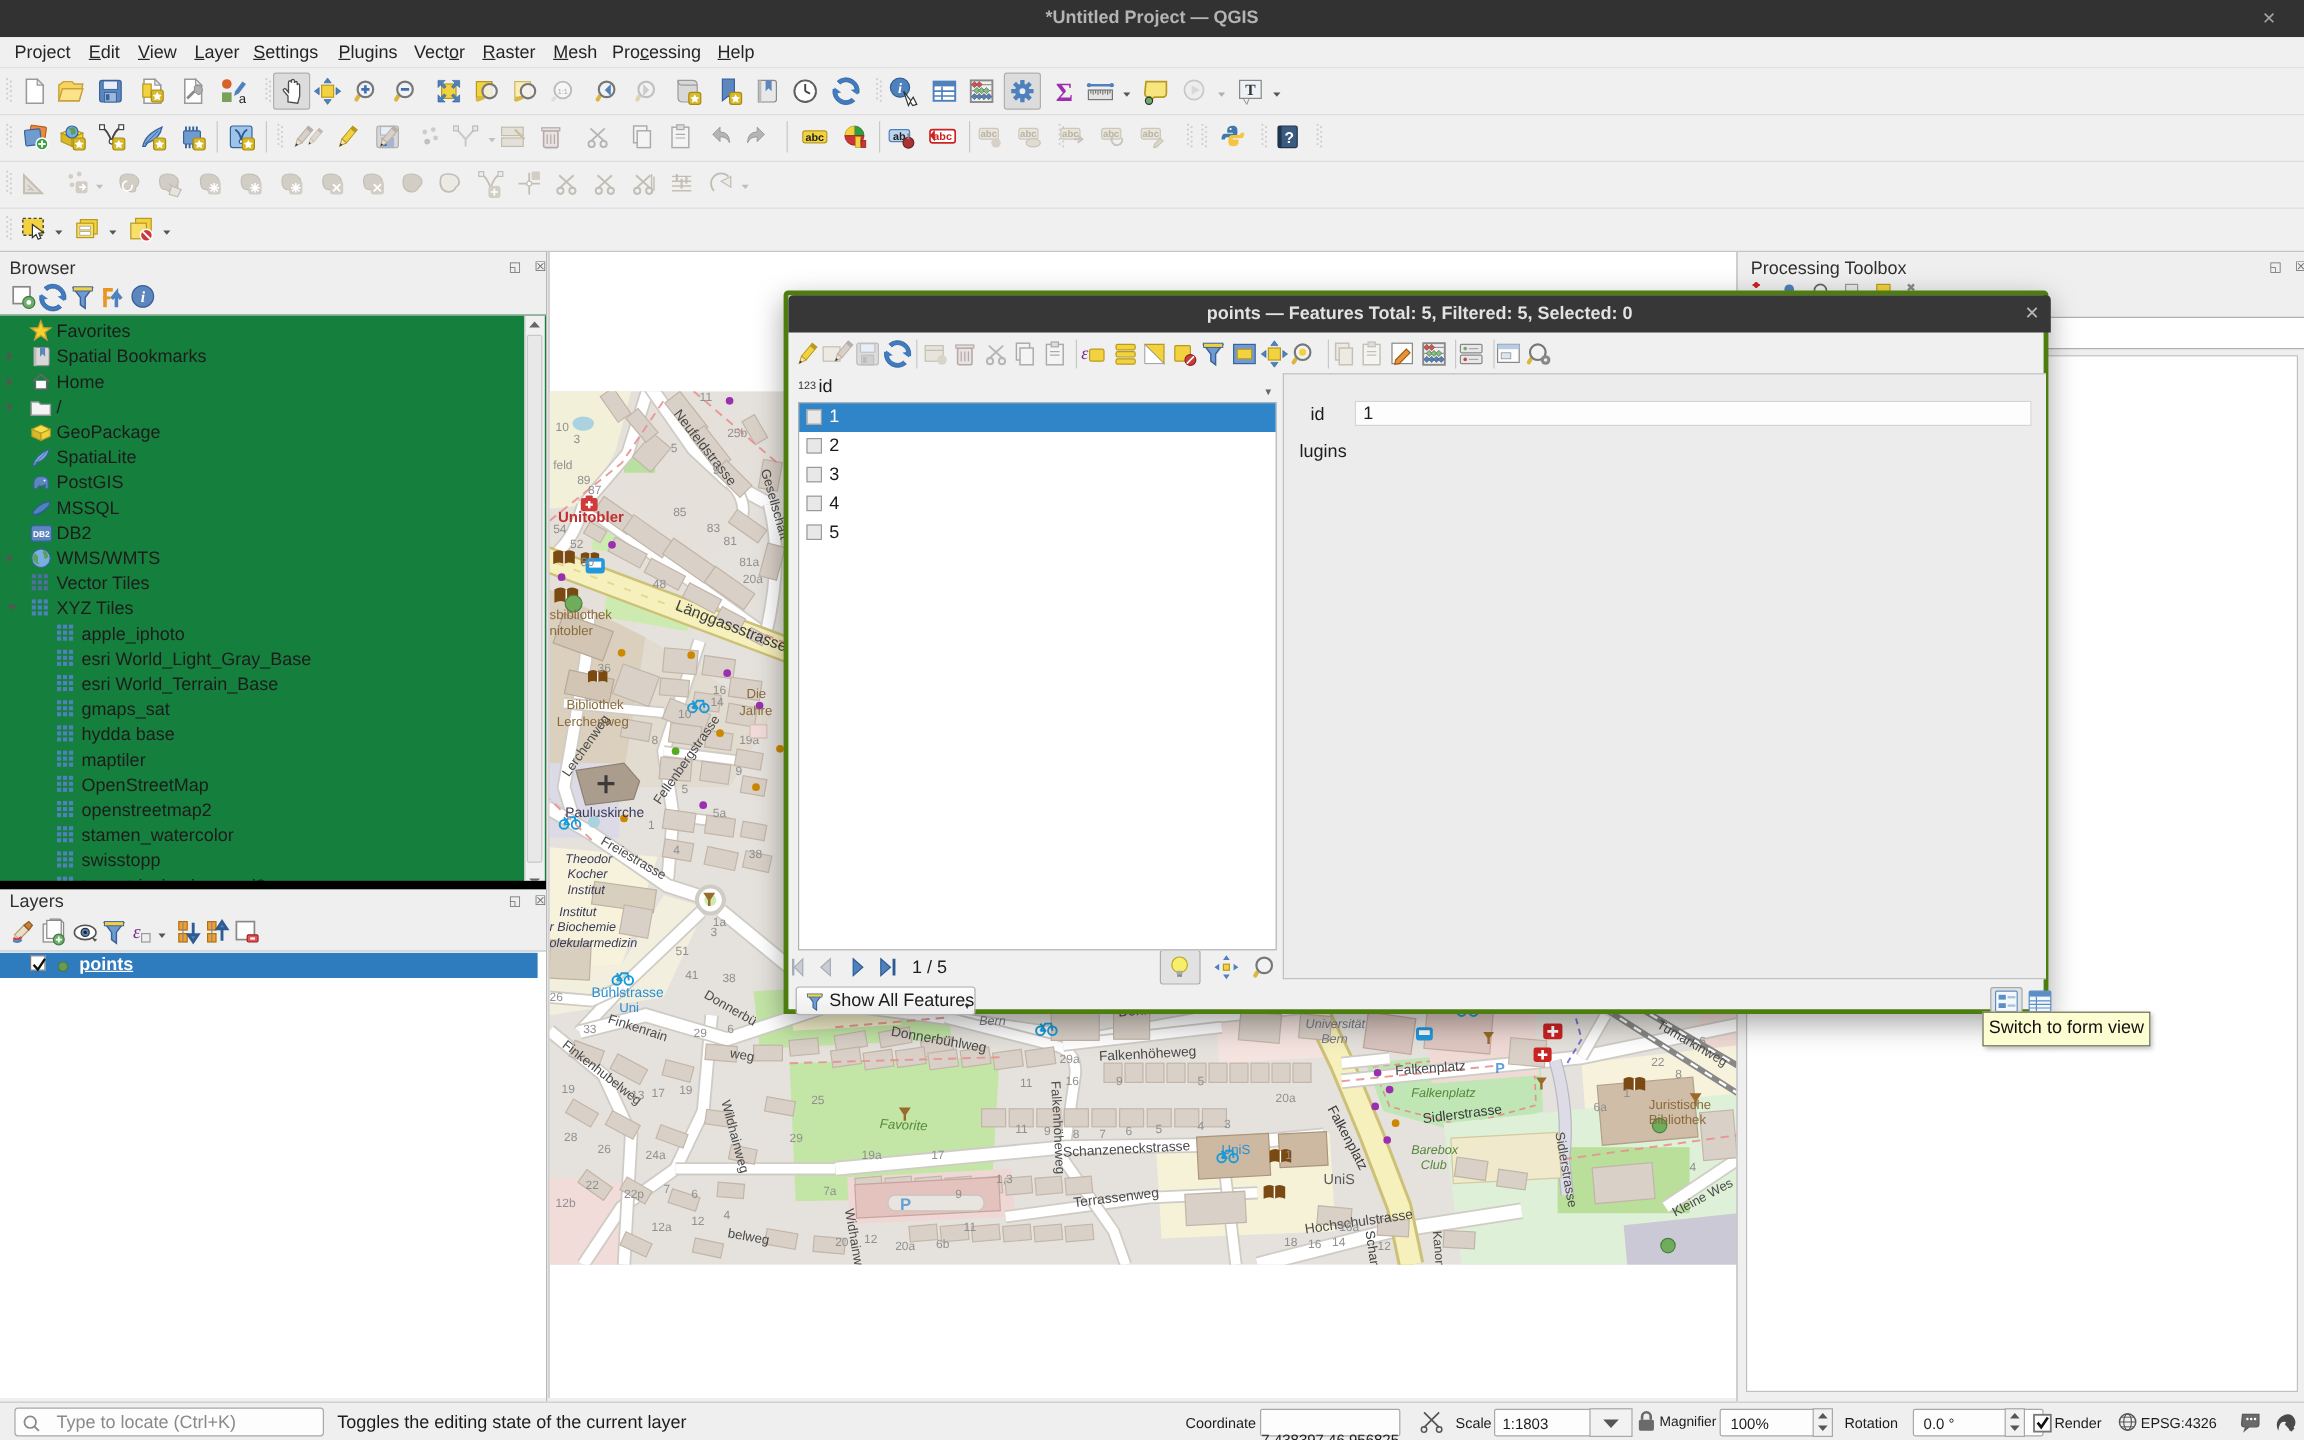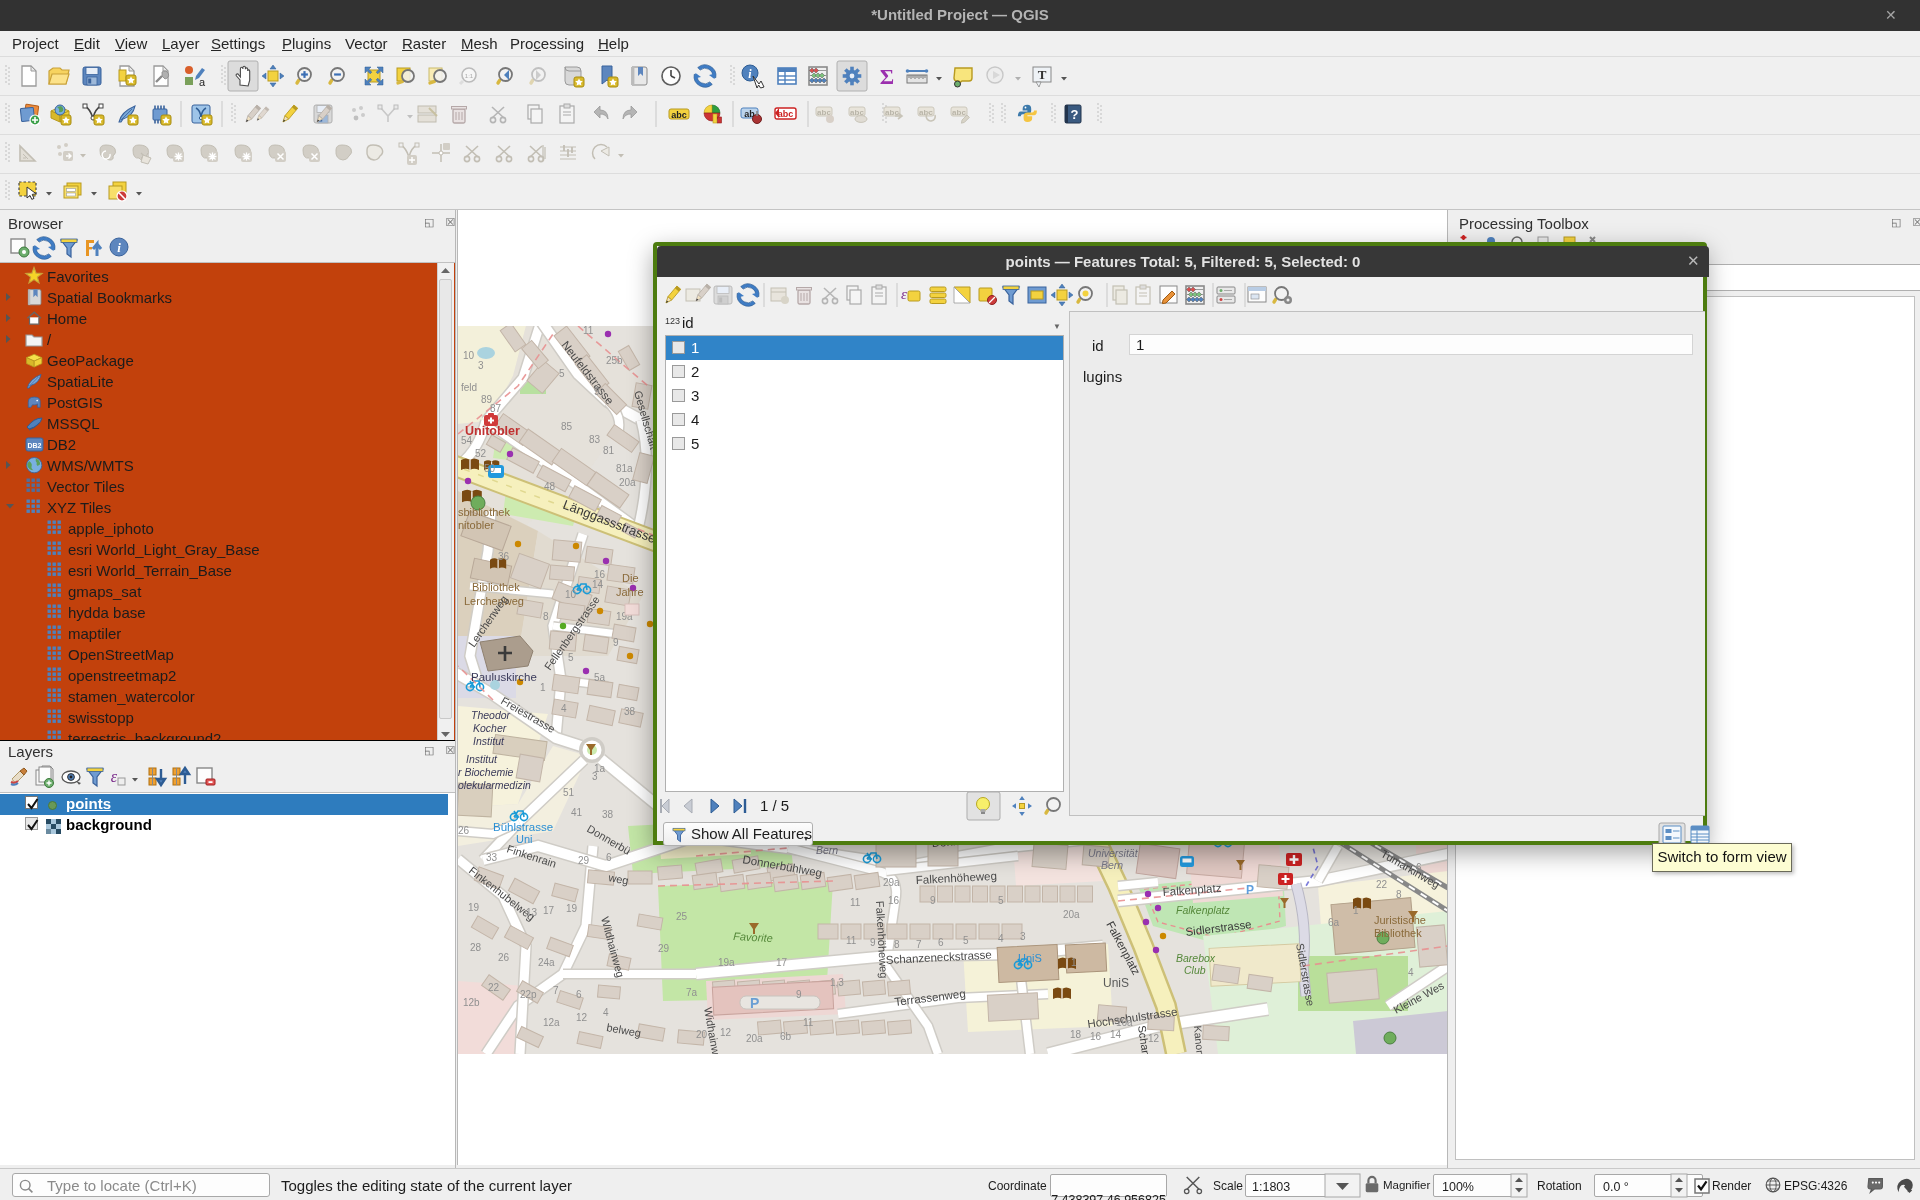--- a/index.html
+++ b/index.html
@@ -9,21 +9,21 @@
 #titletext { width:1920px; top:6px; text-align:center; color:#b4b4b4; font-weight:bold; font-size:15px; }
 #titleclose { left:1885px; top:7px; color:#a4a4a4; font-size:14px; }
 #menubar { left:0; top:31px; width:1920px; height:26px; background:#f0f0f0; border-bottom:1px solid #dcdcdc; }
 #menubar span { position:absolute; top:4px; font-size:15px; color:#252525; }
 #toolbars { left:0; top:57px; width:1920px; height:153px; background:#f0f0f0; border-bottom:1px solid #c4c4c4; }
 .tbsep { position:absolute; left:0; width:1920px; height:1px; background:#dddddd; }
 
 #leftdock { left:0; top:210px; width:456px; height:958px; background:#efefef; border-right:1px solid #b8b8b8; }
 .paneltitle { font-size:15px; color:#303030; }
 .winbtns { color:#6a6a6a; font-size:11px; letter-spacing:4px; white-space:nowrap; }
-#browsertree { left:0; top:52px; width:455px; height:479px; background:#c2410c; border-top:1px solid #c0c0c0; border-bottom:1px solid #000000; overflow:hidden; }
+#browsertree { left:0; top:52px; width:455px; height:479px; background:#15803d; border-top:1px solid #c0c0c0; border-bottom:7px solid #000000; overflow:hidden; }
 .trow { position:absolute; left:0; width:438px; height:21px; font-size:15px; color:#1c1c1c; }
 .trow .lbl { position:absolute; top:2px; }
 #layerslist { left:0; top:582px; width:455px; height:373px; background:#ffffff; border-top:1px solid #c0c0c0; }
 
 #mapcanvas { left:457px; top:210px; width:990px; height:955px; background:#ffffff; border-left:1px solid #b8b8b8; }
 
 #rightpanel { left:1447px; top:210px; width:473px; height:958px; background:#efefef; border-left:1px solid #b8b8b8; }
 #ptsearch { left:7px; top:54px; width:467px; height:27px; background:#ffffff; border:1px solid #b0b0b0; border-radius:2px; }
 #ptlist { left:7px; top:86px; width:460px; height:864px; background:#ffffff; border:1px solid #c0c0c0; }
 
@@ -1586,38 +1586,20 @@
     <div class="abs" style="left:0;top:1px;width:448px;height:21px;background:#2e7cbe;">
         <span class="cbx" style="left:25px;top:2px;background:#fff;border:1px solid #777;"></span>
         <svg class="abs" style="left:25px;top:2px" width="16" height="16">
           <path d="M3 8 l3.5 4 6 -9" stroke="#111" stroke-width="2" fill="none"></path>
         </svg>
         <svg class="abs" style="left:48px;top:7px" width="10" height="10">
           <circle cx="4.5" cy="4.5" r="4" fill="#699958" stroke="#4a7a3a"></circle>
         </svg>
         <span style="position:absolute;left:66px;top:1px;color:#fff;font-weight:bold;font-size:15px;text-decoration:underline;">points</span>
       </div>
-      <div class="abs" style="left:0;top:22px;width:448px;height:21px;">
-        <span class="cbx" style="left:25px;top:2px;border:1px solid #999;"></span>
-        <svg class="abs" style="left:25px;top:2px" width="16" height="16">
-          <path d="M3 8 l3.5 4 6 -9" stroke="#111" stroke-width="2" fill="none"></path>
-        </svg>
-        <svg class="abs" style="left:46px;top:4px" width="15" height="15">
-          <rect x="0" y="0" width="5" height="5" fill="#274b63"></rect>
-          <rect x="5" y="0" width="5" height="5" fill="#aac8dd"></rect>
-          <rect x="10" y="0" width="5" height="5" fill="#274b63"></rect>
-          <rect x="0" y="5" width="5" height="5" fill="#aac8dd"></rect>
-          <rect x="5" y="5" width="5" height="5" fill="#274b63"></rect>
-          <rect x="10" y="5" width="5" height="5" fill="#aac8dd"></rect>
-          <rect x="0" y="10" width="5" height="5" fill="#6a8ba0"></rect>
-          <rect x="5" y="10" width="5" height="5" fill="#aac8dd"></rect>
-          <rect x="10" y="10" width="5" height="5" fill="#274b63"></rect>
-        </svg>
-        <span style="position:absolute;left:66px;top:1px;color:#000;font-weight:bold;font-size:15px;">background</span>
-      </div>
   </div>
 </div>
 <div id="rightpanel" class="abs">
   <div class="abs paneltitle" style="left:11px;top:5px;">Processing Toolbox</div>
   <div class="abs winbtns" style="left:443px;top:6px;">◱ ☒</div>
   <svg class="abs" style="left:10px;top:25px" width="220" height="8">
 <path d="M4 4 l3 -3 m0 3 l-3 -3 m1.5 -1 v5 m-3 -2.5 h6" stroke="#cc2222" stroke-width="1.5"></path>
 <circle cx="33" cy="6" r="4" fill="#4f81bd"></circle>
 <circle cx="59" cy="7" r="5" fill="none" stroke="#666" stroke-width="1.4"></circle>
 <rect x="80" y="2" width="10" height="6" fill="#e8e8e8" stroke="#999"></rect>

